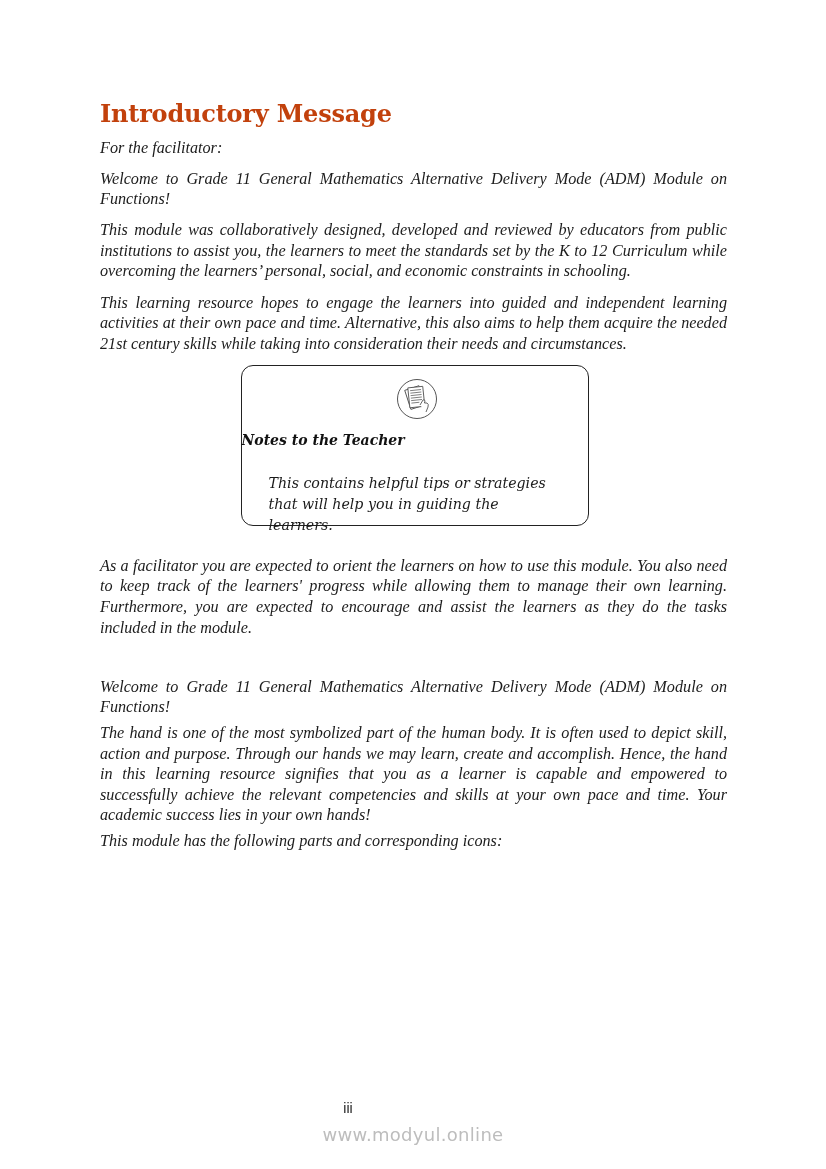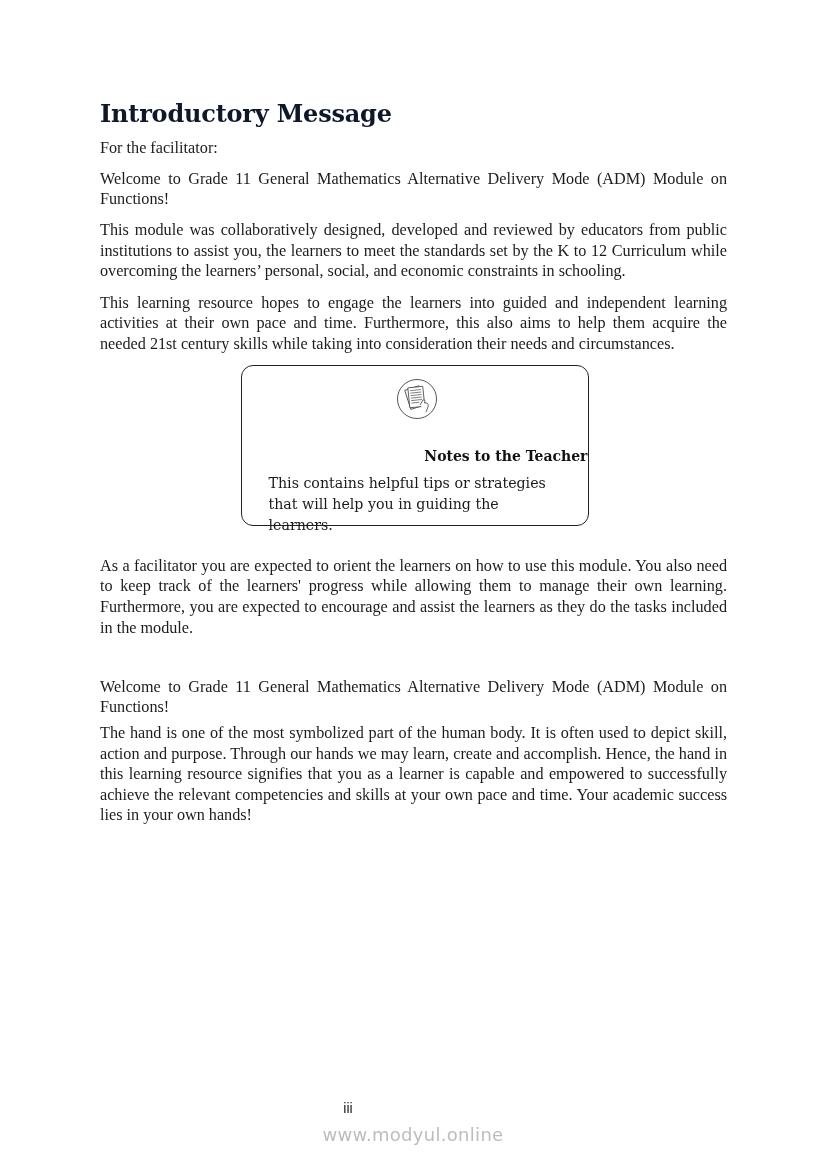--- a/index.html
+++ b/index.html
@@ -20,30 +20,31 @@
       left: 100px;
       top: 96px;
       width: 627px;
     }
     h1.title {
       font-family: "DejaVu Serif", serif;
       font-weight: bold;
       font-size: 24px;
       line-height: 36px;
       margin: 0 0 6px 0;
-      color: #0f172a;
+      color: #c2410c;
       letter-spacing: -0.2px;
     }
     p {
       font-family: "Liberation Serif", "DejaVu Serif", serif;
       font-size: 16.2px;
       line-height: 20.6px;
       margin: 0 0 10.5px 0;
       text-align: justify;
       color: #1c1c1c;
+      font-style: italic;
     }
     p.label { margin-bottom: 10px; }
     .box-wrap {
       width: 100%;
       display: flex;
       justify-content: center;
       margin-top: 10px;
       margin-bottom: 30px;
     }
     .note-box {
@@ -60,26 +61,26 @@
       left: 154px;
       top: 12px;
       width: 42px;
       height: 42px;
     }
     .note-title {
       position: absolute;
       top: 66px;
       left: 0;
       right: 0;
-      text-align: right;
+      text-align: left;
       font-family: "DejaVu Serif", serif;
       font-weight: bold;
+      font-style: italic;
       font-size: 14px;
       color: #111;
-      margin-top: 16px;
     }
     .note-text {
       position: absolute;
       left: 15px;
       right: 12px;
       top: 95px;
       font-family: "DejaVu Serif", serif;
       font-size: 14.2px;
       line-height: 21px;
       color: #1a1a1a;
@@ -111,21 +112,21 @@
   </style>
 </head>
 <body>
 
 <div class="page">
   <h1 class="title">Introductory Message</h1>
 
   <p class="label">For the facilitator:</p>
   <p>Welcome to Grade 11 General Mathematics Alternative Delivery Mode (ADM) Module on Functions!</p>
   <p>This module was collaboratively designed, developed and reviewed by educators from public institutions to assist you, the learners to meet the standards set by the K to 12 Curriculum while overcoming the learners’ personal, social, and economic constraints in schooling.</p>
-  <p>This learning resource hopes to engage the learners into guided and independent learning activities at their own pace and time. Furthermore, this also aims to help them acquire the needed 21st century skills while taking into consideration their needs and circumstances.</p>
+  <p>This learning resource hopes to engage the learners into guided and independent learning activities at their own pace and time. Alternative, this also aims to help them acquire the needed 21st century skills while taking into consideration their needs and circumstances.</p>
 
   <div class="box-wrap">
     <div class="note-box">
       <svg class="note-icon" viewBox="0 0 42 42">
         <circle cx="21" cy="21" r="19.5" fill="none" stroke="#555" stroke-width="1"></circle>
         <g transform="rotate(-18 21 21)">
           <rect x="12" y="9" width="15" height="20" fill="#fff" stroke="#555" stroke-width="0.9"></rect>
         </g>
         <g transform="rotate(-6 21 21)">
           <rect x="13" y="9" width="15" height="20" fill="#fff" stroke="#555" stroke-width="0.9"></rect>
@@ -142,16 +143,17 @@
       <p class="note-text">This contains helpful tips or strategies that will help you in guiding the learners.</p>
     </div>
   </div>
 
   <p>As a facilitator you are expected to orient the learners on how to use this module. You also need to keep track of the learners' progress while allowing them to manage their own learning. Furthermore, you are expected to encourage and assist the learners as they do the tasks included in the module.</p>
 
   <div class="gap"></div>
 
   <p style="margin-bottom:5px;">Welcome to Grade 11 General Mathematics Alternative Delivery Mode (ADM) Module on Functions!</p>
   <p style="margin-bottom:5px;">The hand is one of the most symbolized part of the human body. It is often used to depict skill, action and purpose. Through our hands we may learn, create and accomplish. Hence, the hand in this learning resource signifies that you as a learner is capable and empowered to successfully achieve the relevant competencies and skills at your own pace and time. Your academic success lies in your own hands!</p>
+  <p>This module has the following parts and corresponding icons:</p>
 </div>
 
 <div class="footer-page">iii</div>
 <div class="footer-url">www.modyul.online</div>
 
 </body></html>

